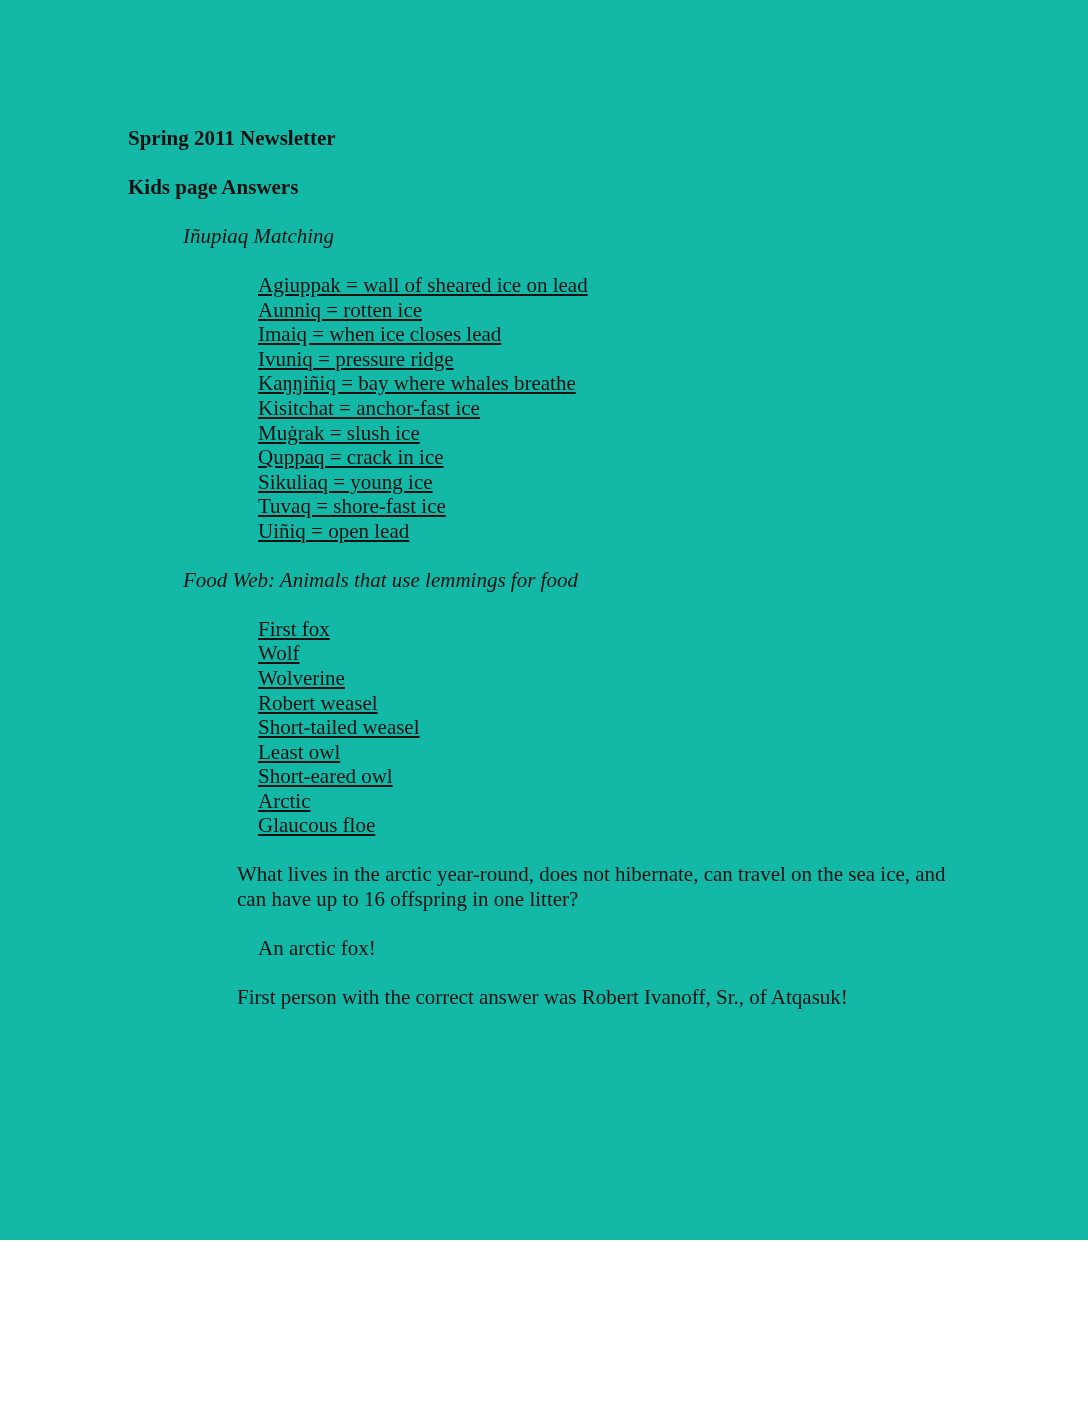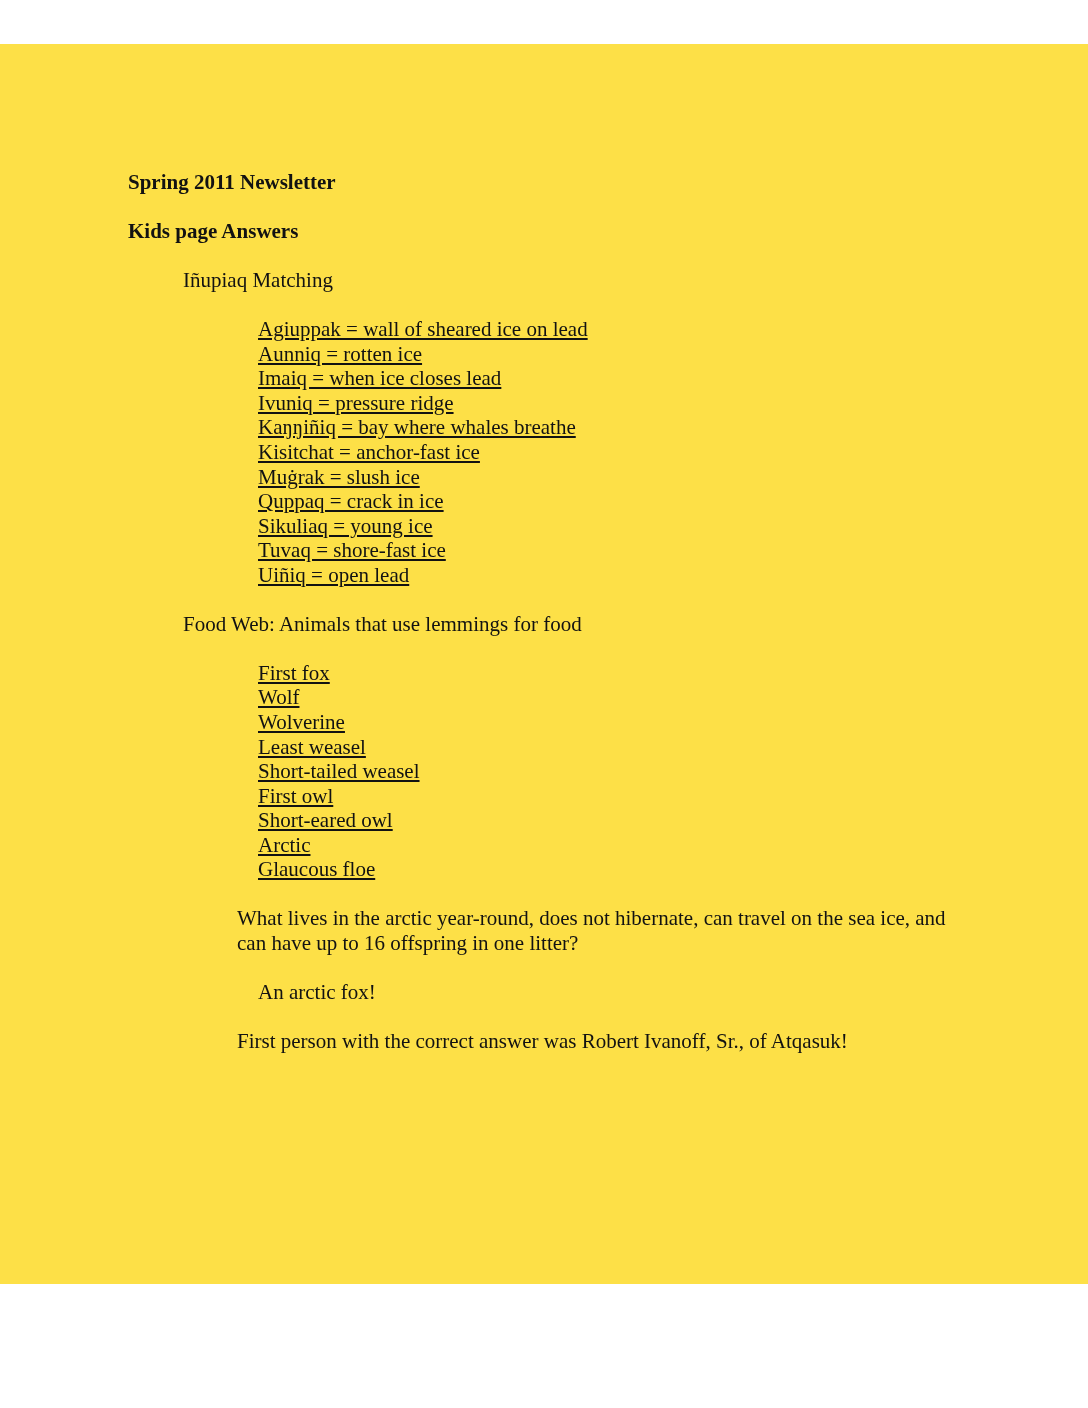--- a/index.html
+++ b/index.html
@@ -4,37 +4,36 @@
 <style>
   html, body {
     margin: 0;
     padding: 0;
     background: #ffffff;
   }
   .page {
     position: relative;
     width: 1088px;
     height: 1240px;
-    background: #fde047;
+    background: #14b8a6;
     overflow: hidden;
-    margin-top: 44px;
   }
   .content {
     position: absolute;
     left: 128px;
     top: 126px;
     width: 832px;
     font-family: "Liberation Serif", "DejaVu Serif", serif;
     font-size: 21px;
     line-height: 24.55px;
     color: #121212;
   }
   .block { margin: 0 0 24.55px 0; }
   .bold { font-weight: bold; }
-  .indent-1 { padding-left: 55px; }
+  .indent-1 { padding-left: 55px; font-style: italic; }
   .indent-2 { padding-left: 109px; }
   .indent-3 { padding-left: 130px; }
   .question-par { width: 737px; }
   .line { margin: 0; padding: 0; text-decoration: underline; }
 </style>
 </head>
 <body>
 
 <div class="page">
   <div class="content">
@@ -58,23 +57,23 @@
         <div class="line">Tuvaq = shore-fast ice</div>
         <div class="line">Uiñiq = open lead</div>
       </div>
 
     <div class="block indent-1">Food Web: Animals that use lemmings for food</div>
 
     <div class="block indent-3">
         <div class="line">First fox</div>
         <div class="line">Wolf</div>
         <div class="line">Wolverine</div>
-        <div class="line">Least weasel</div>
+        <div class="line">Robert weasel</div>
         <div class="line">Short-tailed weasel</div>
-        <div class="line">First owl</div>
+        <div class="line">Least owl</div>
         <div class="line">Short-eared owl</div>
         <div class="line">Arctic</div>
         <div class="line">Glaucous floe</div>
       </div>
 
 
     <div class="block indent-2 question-par">What lives in the arctic year-round, does not hibernate, can travel on the sea ice, and can have up to 16 offspring in one litter?</div>
 
     <div class="block indent-3">An arctic fox!</div>
 

